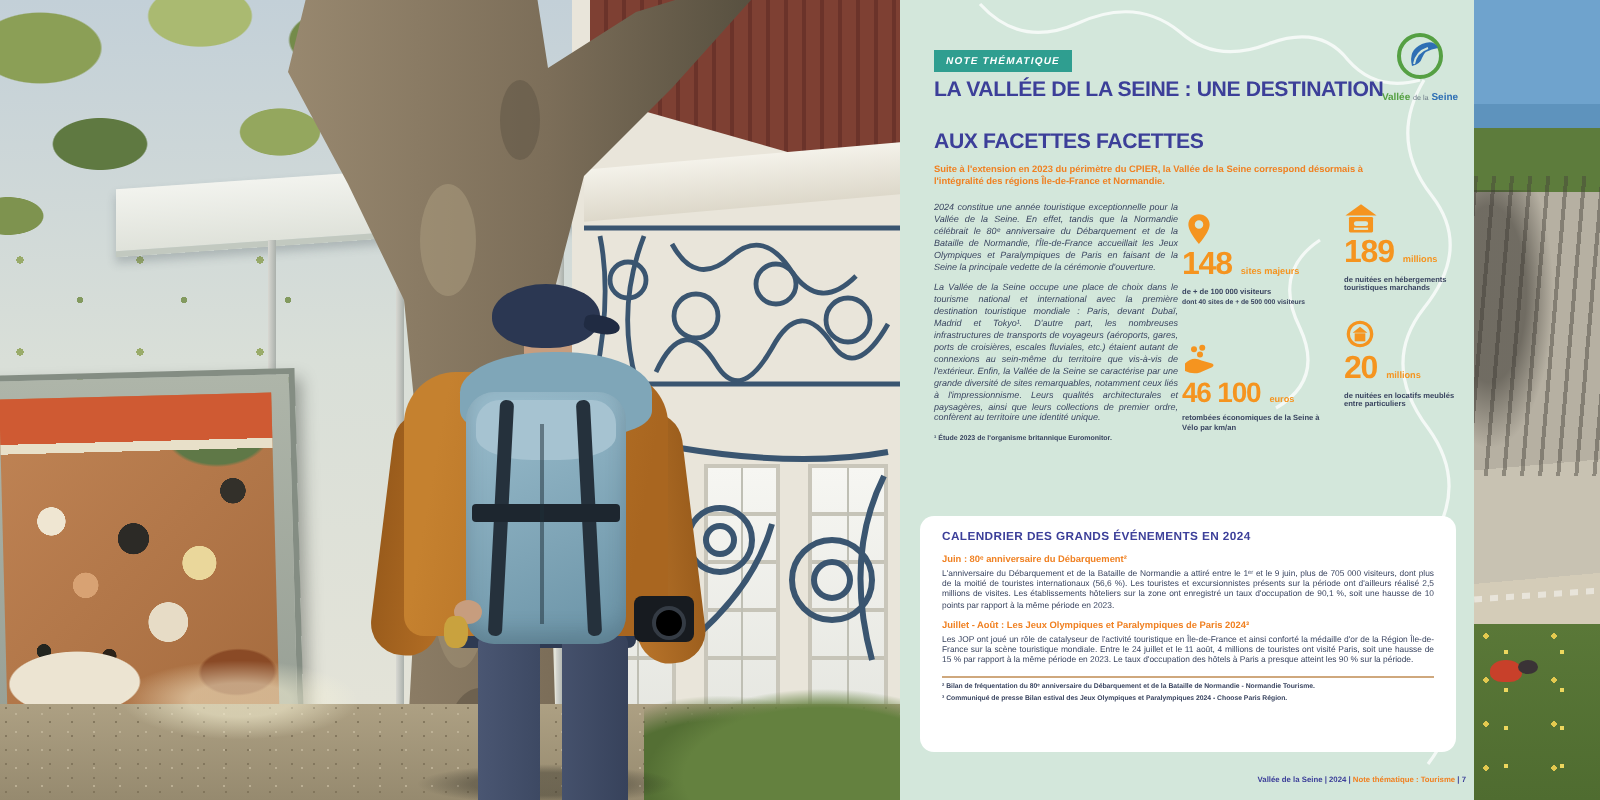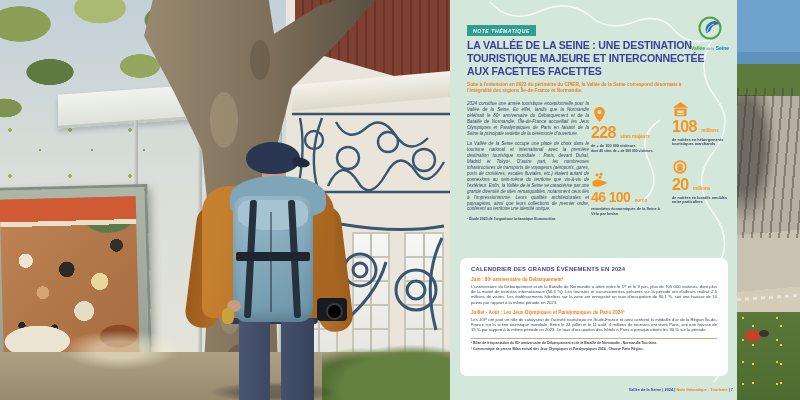--- a/index.html
+++ b/index.html
@@ -225,38 +225,38 @@
         </svg>
         <div class="logo-text">
           <span class="logo-green">Vallée</span>
           <span class="logo-grey">de la</span>
           <span class="logo-blue">Seine</span>
         </div>
       </div>
 
       <h1 class="title">
         <span>LA VALLÉE DE LA SEINE : UNE DESTINATION</span><br>
-        <span>TOURISTIQUE MAJEURE ET INTERCONNECTÉE</span><br>
+        <br>
         <span>AUX FACETTES FACETTES</span>
       </h1>
 
       <p class="subtitle">Suite à l'extension en 2023 du périmètre du CPIER, la Vallée de la Seine correspond désormais à l'intégralité des régions Île-de-France et Normandie.</p>
 
       <div class="bodycol">
         <p>2024 constitue une année touristique exceptionnelle pour la Vallée de la Seine. En effet, tandis que la Normandie célébrait le 80ᵉ anniversaire du Débarquement et de la Bataille de Normandie, l'Île-de-France accueillait les Jeux Olympiques et Paralympiques de Paris en faisant de la Seine la principale vedette de la cérémonie d'ouverture.</p>
         <p>La Vallée de la Seine occupe une place de choix dans le tourisme national et international avec la première destination touristique mondiale : Paris, devant Dubaï, Madrid et Tokyo¹. D'autre part, les nombreuses infrastructures de transports de voyageurs (aéroports, gares, ports de croisières, escales fluviales, etc.) étaient autant de connexions au sein-même du territoire que vis-à-vis de l'extérieur. Enfin, la Vallée de la Seine se caractérise par une grande diversité de sites remarquables, notamment ceux liés à l'impressionnisme. Leurs qualités architecturales et paysagères, ainsi que leurs collections de premier ordre, confèrent au territoire une identité unique.</p>
         <p class="footnote1">¹ Étude 2023 de l'organisme britannique Euromonitor.</p>
       </div>
 
       <div class="statA">
         <div class="stat">
           <svg class="sicon" width="17" height="17" viewBox="0 0 24 24">
             <path d="M12 1.5c-4.2 0-7.5 3.2-7.5 7.3 0 5.4 7.5 13.7 7.5 13.7s7.5-8.3 7.5-13.7c0-4.1-3.3-7.3-7.5-7.3zm0 10.3a3 3 0 1 1 0-6 3 3 0 0 1 0 6z" fill="#f5941f"></path>
           </svg>
-          <div class="snum"><span class="big">228</span> <span class="unit">sites majeurs</span></div>
+          <div class="snum"><span class="big">148</span> <span class="unit">sites majeurs</span></div>
           <div class="sdesc">de + de 100 000 visiteurs</div>
           <div class="sdesc2">dont 40 sites de + de 500 000 visiteurs</div>
         </div>
         <div class="stat" style="margin-top:18px">
           <svg class="sicon" width="18" height="15" viewBox="0 0 24 20">
             <circle cx="8" cy="3.5" r="2" fill="#f5941f"></circle>
               <circle cx="13.5" cy="2.5" r="2" fill="#f5941f"></circle>
               <circle cx="12" cy="7" r="2" fill="#f5941f"></circle>
             <path d="M2 13 q5 -5 11 -2 l7 2 q2 1 0 2.5 l-8 3.5 q-5 1.5 -10 -1 z" fill="#f5941f"></path>
           </svg>
@@ -266,21 +266,21 @@
       </div>
 
       <div class="statB">
         <div class="stat">
           <svg class="sicon" width="17" height="15" viewBox="0 0 24 21">
             <path d="M12 0 L23 8 H1 Z" fill="#f5941f"></path>
             <rect x="3.5" y="9" width="17" height="11" rx="1" fill="#f5941f"></rect>
             <rect x="7" y="12" width="10" height="3.4" rx="1.6" fill="#d3e7db"></rect>
             <rect x="7" y="16.6" width="10" height="1.6" fill="#d3e7db"></rect>
           </svg>
-          <div class="snum"><span class="big">108</span> <span class="unit">millions</span></div>
+          <div class="snum"><span class="big">189</span> <span class="unit">millions</span></div>
           <div class="sdesc">de nuitées en hébergements touristiques marchands</div>
         </div>
         <div class="stat" style="margin-top:12px">
           <svg class="sicon" width="16" height="16" viewBox="0 0 24 24">
             <path d="M12 2 a10 10 0 1 0 0.01 0 z M12 4.5 a7.5 7.5 0 1 1 -0.01 0 z" fill="#f5941f" fill-rule="evenodd"></path>
             <path d="M12 6.5 L17.5 11 H6.5 Z" fill="#f5941f"></path>
             <rect x="8" y="11.5" width="8" height="6" fill="#f5941f"></rect>
           </svg>
           <div class="snum"><span class="big">20</span> <span class="unit">millions</span></div>
           <div class="sdesc">de nuitées en locatifs meublés entre particuliers</div>

